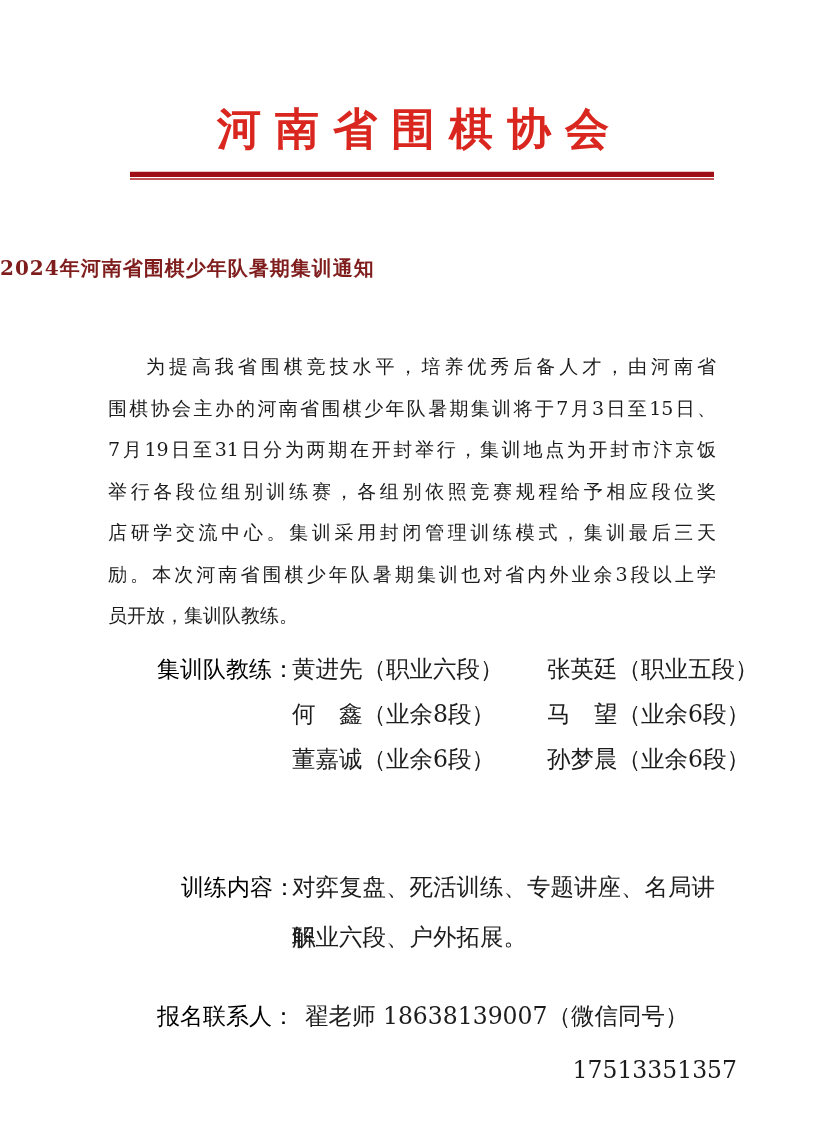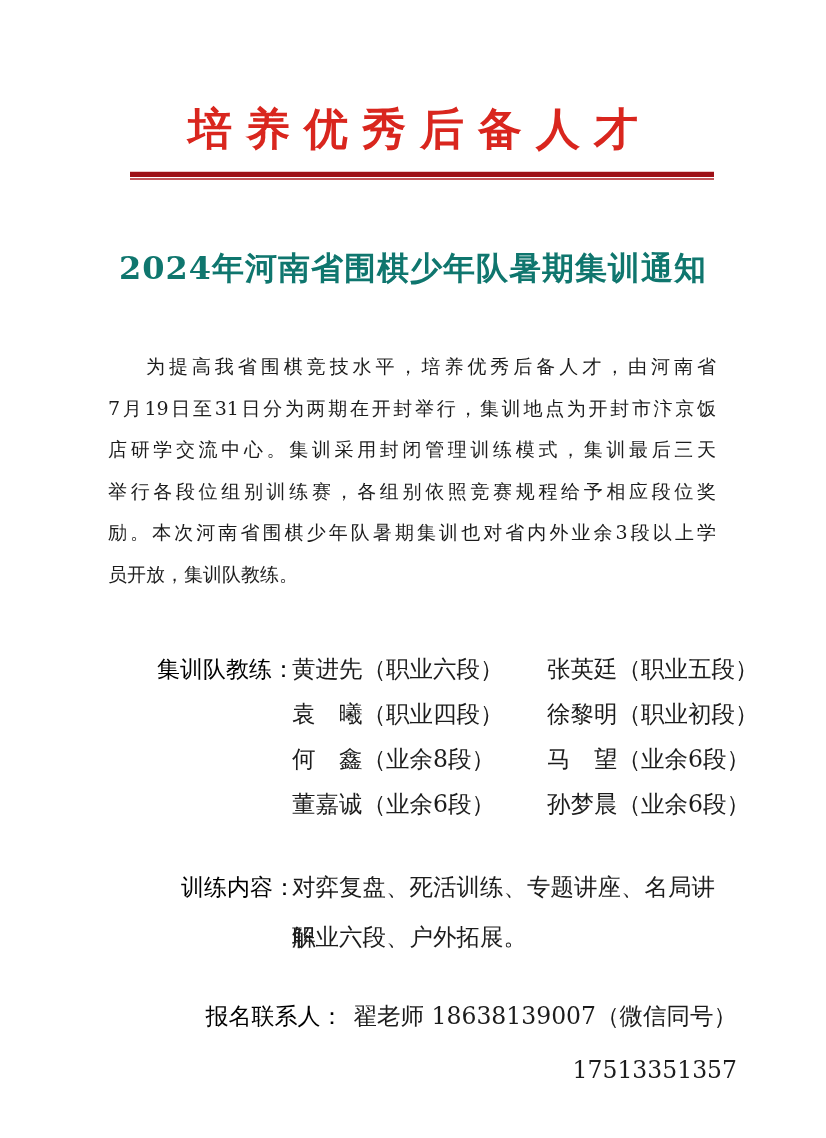--- a/index.html
+++ b/index.html
@@ -25,23 +25,23 @@
     position:absolute; top:171px; left:130px; width:584px;
   }
   .rule-top-glow { height:1px; background:#eec6c6; }
   .rule-thick { height:5px; background:#9e1016; }
   .rule-gap { height:1px; background:#ffffff; }
   .rule-thin { height:2px; background:#c4565a; }
 
   
   .doc-title {
     position:absolute; top:246px; left:0; width:826px;
-    text-align:center;
-    font-size:32px; line-height:44px; font-weight:bold;
-    color:#0f766e; letter-spacing:1px;
+    text-align:left;
+    font-size:20px; line-height:44px; font-weight:bold;
+    color:#7f1d1d; letter-spacing:1px;
   }
 
   
   .body-para {
     position:absolute; top:346px; left:108px; width:608px;
     font-size:19px;
   }
   .body-line {
     line-height:41.5px;
     white-space:nowrap;
@@ -78,58 +78,54 @@
   .training-row {
     display:grid;
     grid-template-columns:111px auto;
     line-height:50px; height:50px;margin-left:24px;
   }
 
   .contact {
     position:absolute; top:989px; left:157px; width:580px;
     font-size:23.5px;
   }
-  .contact-line1 { line-height:54px; height:54px; white-space:nowrap;text-align:right; }
+  .contact-line1 { line-height:54px; height:54px; white-space:nowrap; }
   .contact-content { margin-left:10px; }
   .contact-line2 { line-height:54px; height:54px; margin-left:222px; white-space:nowrap;text-align:right; }
 </style>
 </head>
 <body>
 
 <div class="page">
 
-  <div class="org-name" style="color: rgb(217, 38, 30);">培养优秀后备人才</div>
+  <div class="org-name" style="color: rgb(217, 38, 30);">河南省围棋协会</div>
   <div class="rule">
     <div class="rule-top-glow"></div>
     <div class="rule-thick" style="background: rgb(158, 16, 22);"></div>
     <div class="rule-gap"></div>
     <div class="rule-thin" style="background: rgb(196, 86, 90);"></div>
   </div>
 
   <div class="doc-title">2024年河南省围棋少年队暑期集训通知</div>
 
   <div class="body-para">
     <div class="body-line jline indent">为提高我省围棋竞技水平，培养优秀后备人才，由河南省</div>
+    <div class="body-line jline">围棋协会主办的河南省围棋少年队暑期集训将于7月3日至15日、</div>
     <div class="body-line jline">7月19日至31日分为两期在开封举行，集训地点为开封市汴京饭</div>
+    <div class="body-line jline">举行各段位组别训练赛，各组别依照竞赛规程给予相应段位奖</div>
     <div class="body-line jline">店研学交流中心。集训采用封闭管理训练模式，集训最后三天</div>
-    <div class="body-line jline">举行各段位组别训练赛，各组别依照竞赛规程给予相应段位奖</div>
     <div class="body-line jline">励。本次河南省围棋少年队暑期集训也对省内外业余3段以上学</div>
     <div class="body-line">员开放，集训队教练。</div>
   </div>
 
   <div class="coaches">
     <div class="coach-row">
       <div class="coach-cell sec-label">集训队教练：</div>
       <div class="coach-cell">黄进先（职业六段）</div>
       <div class="coach-cell">张英廷（职业五段）</div>
-    </div>
-    <div class="coach-row">
-      <div class="coach-cell"></div>
-      <div class="coach-cell">袁　曦（职业四段）</div>
-      <div class="coach-cell">徐黎明（职业初段）</div>
     </div>
     <div class="coach-row">
       <div class="coach-cell"></div>
       <div class="coach-cell">何　鑫（业余8段）</div>
       <div class="coach-cell">马　望（业余6段）</div>
     </div>
     <div class="coach-row">
       <div class="coach-cell"></div>
       <div class="coach-cell">董嘉诚（业余6段）</div>
       <div class="coach-cell">孙梦晨（业余6段）</div>

